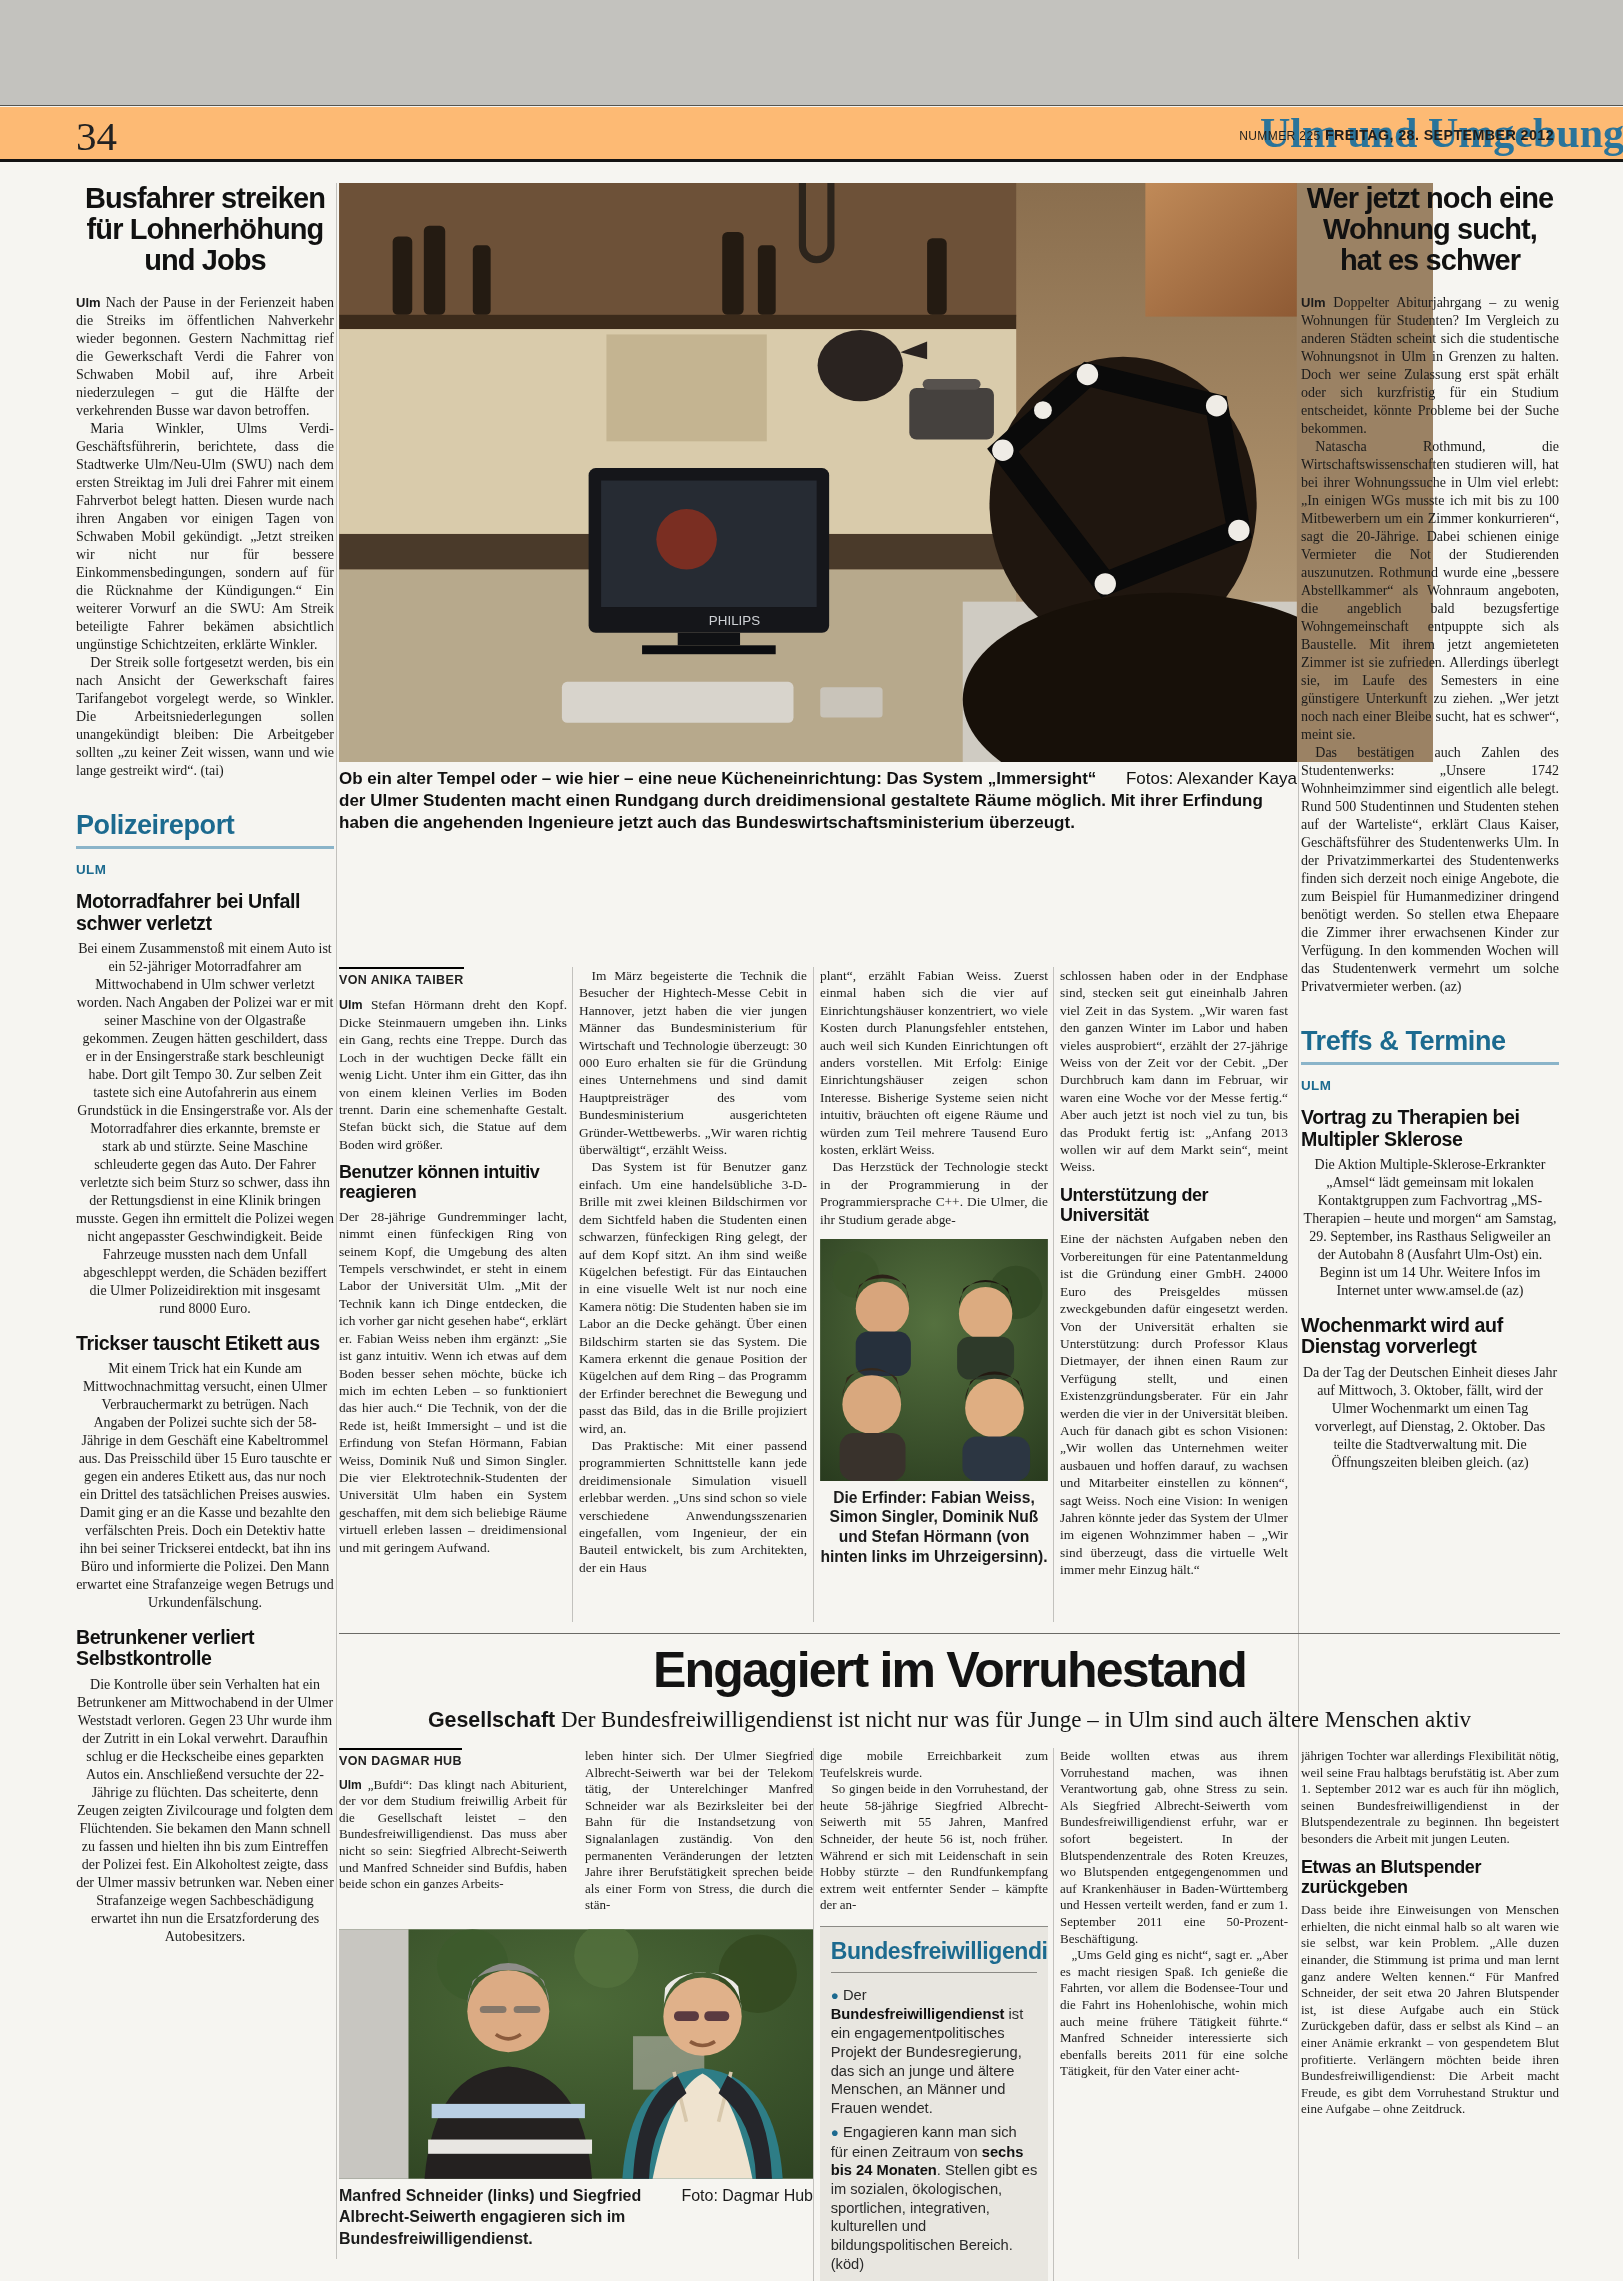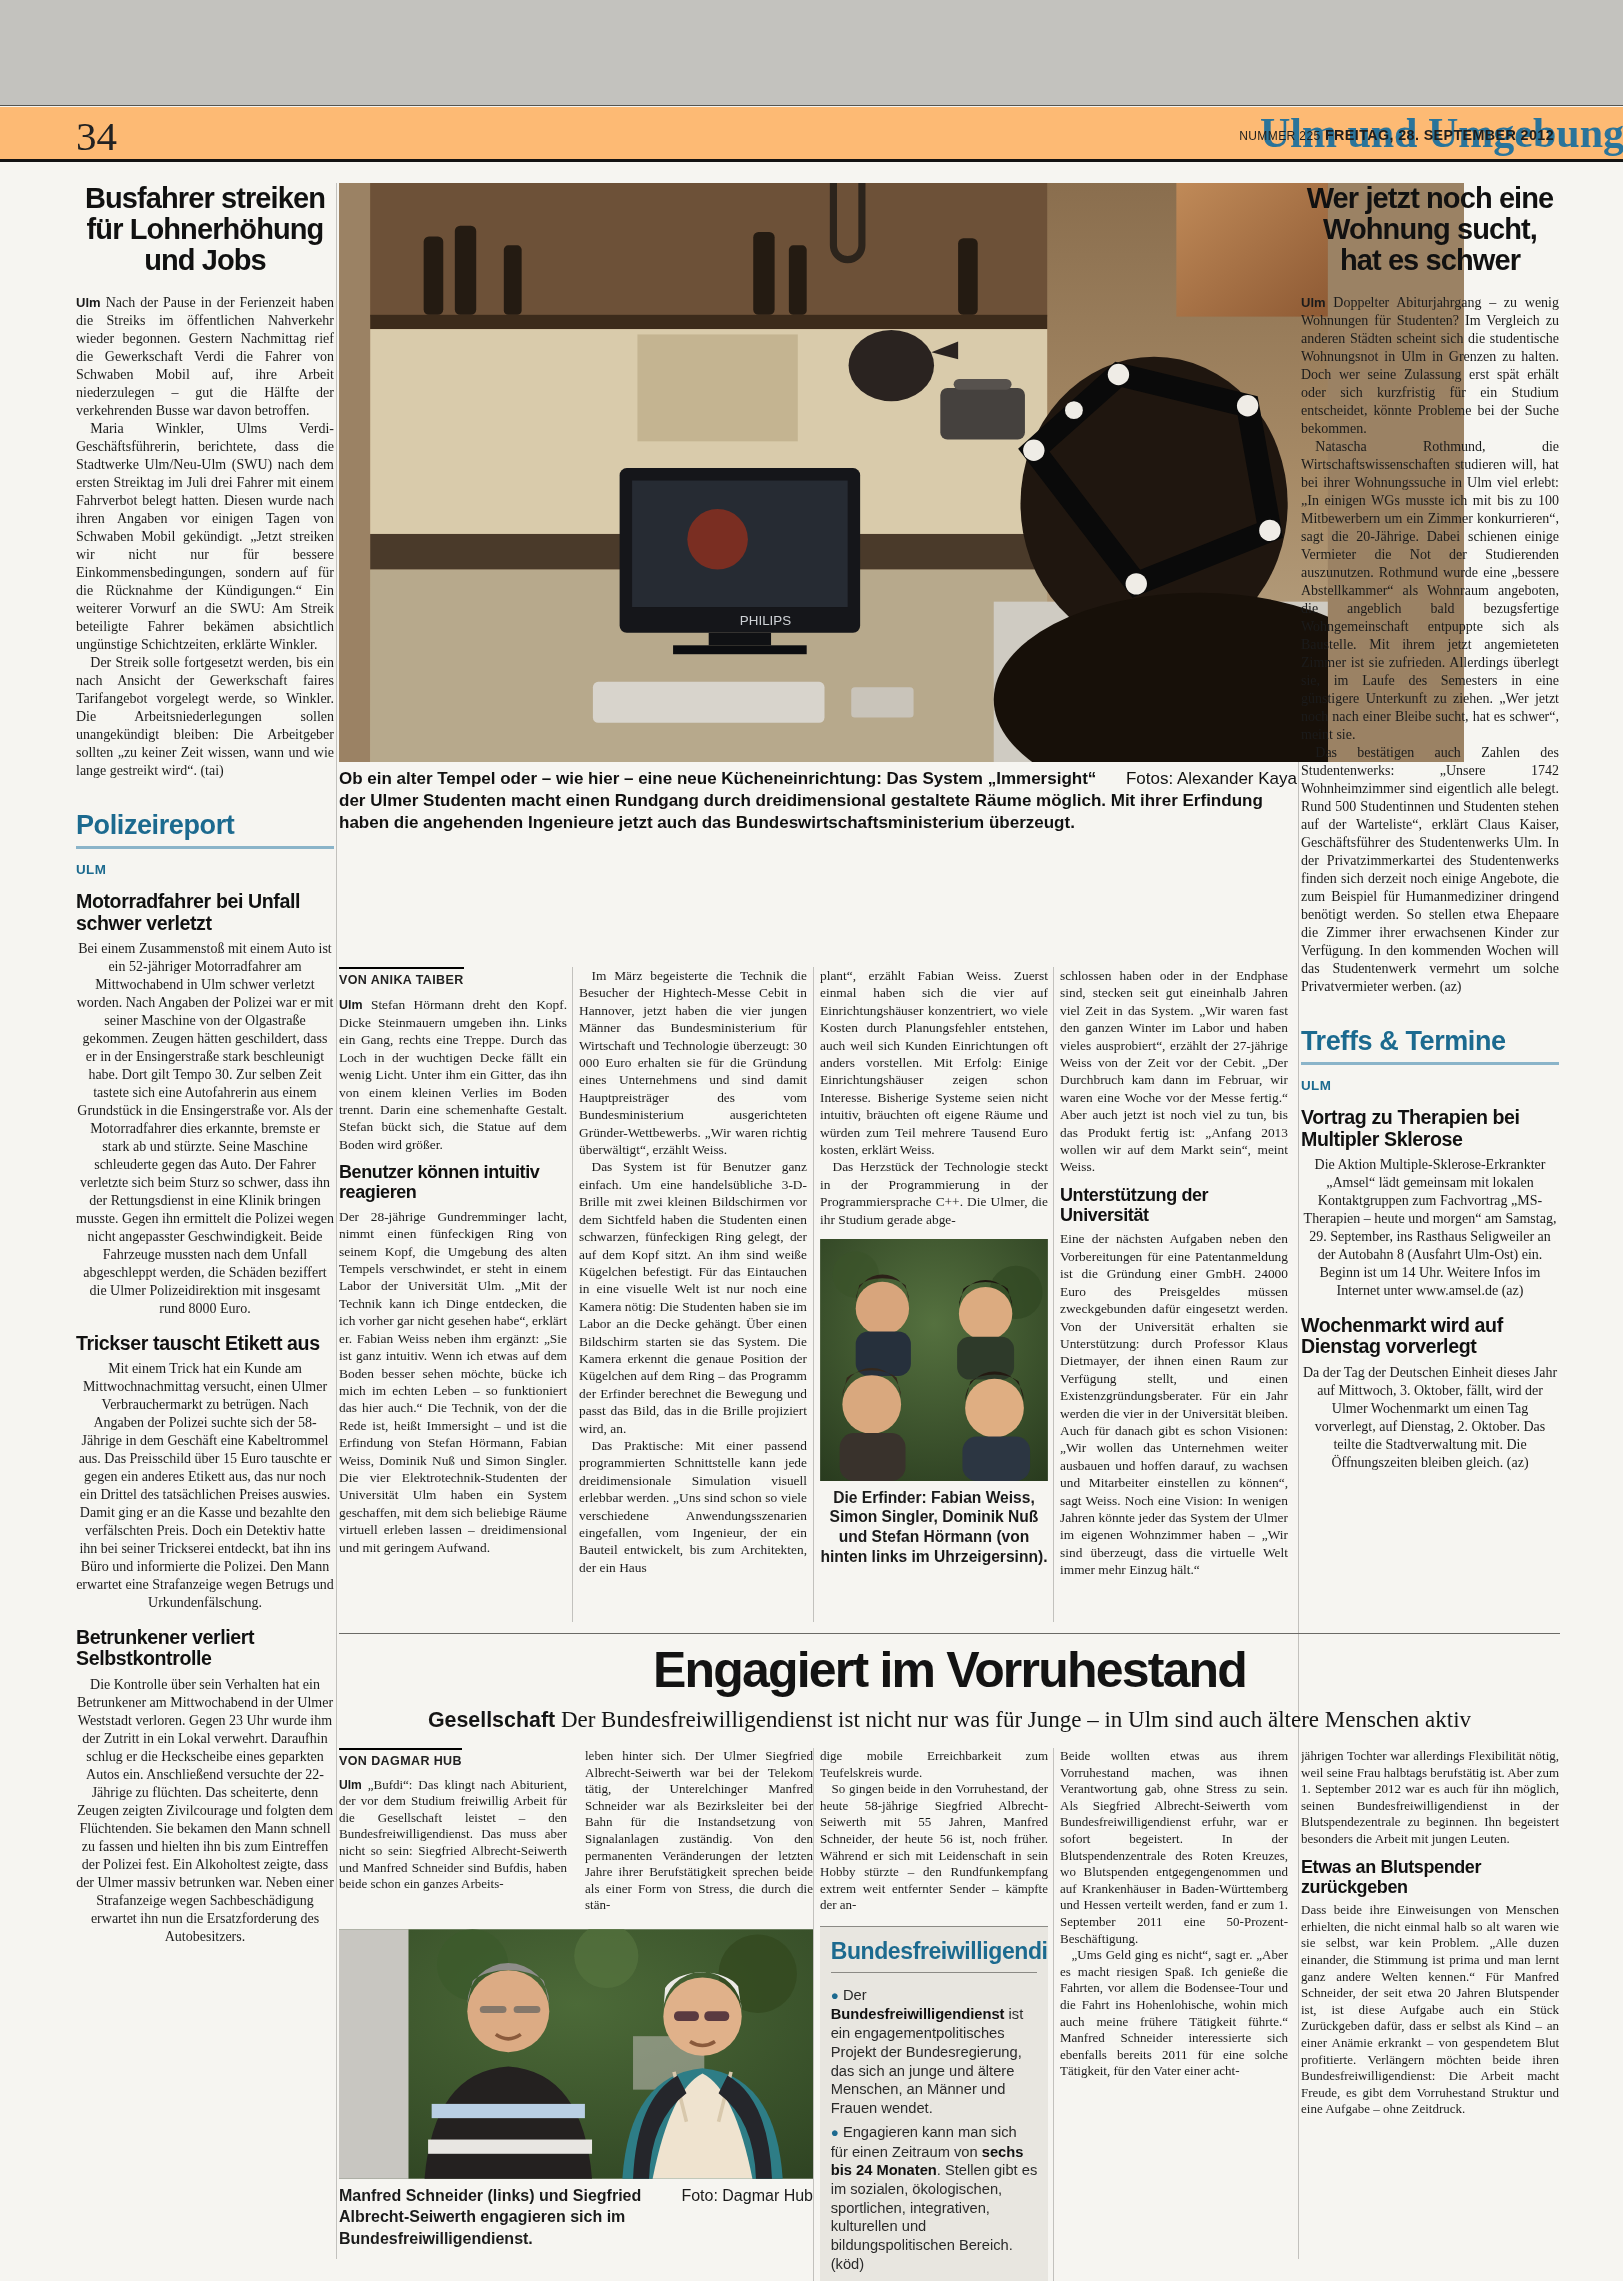--- a/index.html
+++ b/index.html
@@ -27,21 +27,21 @@
   .section-head{font-family:"Liberation Sans",sans-serif;font-weight:700;font-size:27px;letter-spacing:-0.4px;color:#1c6a8f;padding-bottom:5.3px;border-bottom:3.6px solid #8ab4c9;margin:30px 0 12.5px 0;}
   .kicker-ulm{font-family:"Liberation Sans",sans-serif;font-weight:700;font-size:13.4px;color:#1c6a8f;letter-spacing:0.4px;margin:9px 0 1.8px 0;}
   .byline{display:inline-block;border-top:2.7px solid #000;padding-top:3.6px;margin-bottom:9px;
           font-family:"Liberation Sans",sans-serif;font-weight:700;font-size:12.5px;letter-spacing:0.4px;color:#222;}
   .inline-sub{font-family:"Liberation Sans",sans-serif;font-weight:700;font-size:18px;line-height:1.12;letter-spacing:-0.4px;margin:9px 0 5.3px 0;color:#111;text-align:left;}
   
   .left-rail{position:absolute;left:76px;top:183px;width:258px;height:2076px;overflow:hidden;}
   .right-rail{position:absolute;left:1301px;top:183px;width:258px;height:1426px;overflow:hidden;}
   .vrule{position:absolute;width:0.9px;background:#c2c1bd;}
   
-  .main-photo{position:absolute;left:339px;top:183px;width:1094px;height:579px;overflow:hidden;background:#9b8264;padding-left:31px;}
+  .main-photo{position:absolute;left:339px;top:183px;width:1094px;height:579px;overflow:hidden;background:#9b8264;}
   .main-caption{position:absolute;left:339px;top:768px;width:958px;font-family:"Liberation Sans",sans-serif;
                 font-weight:700;font-size:17px;line-height:22px;color:#111;}
   .main-caption .credit{font-weight:400;float:right;}
   .main-headline{position:absolute;left:339px;top:827px;width:958px;text-align:center;
                  font-family:"Liberation Sans",sans-serif;font-weight:700;font-size:62px;letter-spacing:-2.7px;color:#131313;}
   .main-subhead{position:absolute;left:339px;top:918px;width:958px;text-align:center;font-size:26px;color:#151515;}
   .main-subhead .k{font-family:"Liberation Sans",sans-serif;font-weight:700;font-size:24px;letter-spacing:-0.4px;}
   .mcol{position:absolute;top:967px;width:228px;height:658px;overflow:hidden;}
   .inv-photo{width:228px;height:242px;margin:10.7px 0 7.1px 0;overflow:hidden;}
   .inv-caption{font-family:"Liberation Sans",sans-serif;font-weight:700;font-size:15.6px;line-height:19.6px;text-align:center;}

